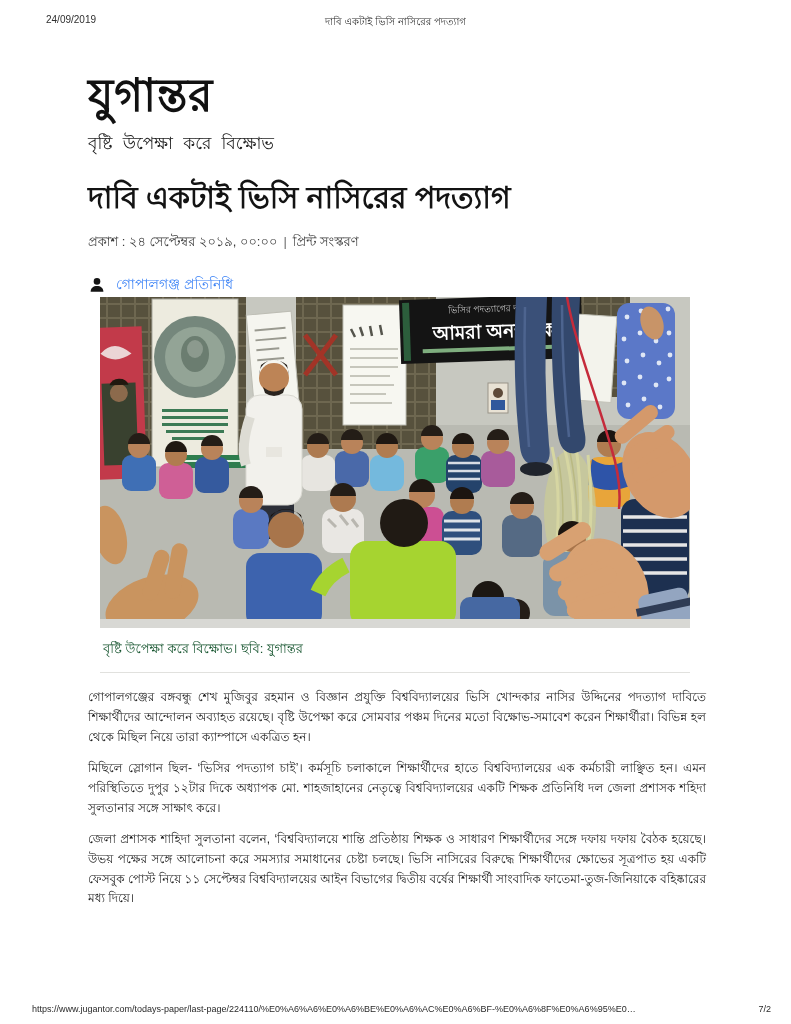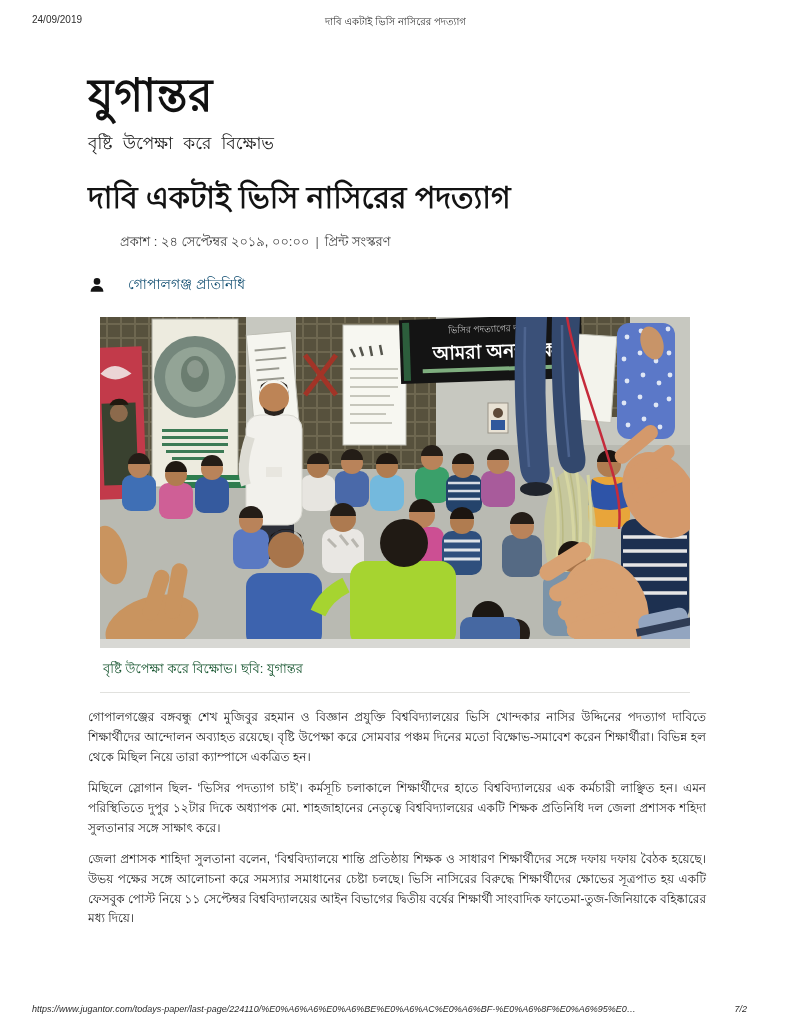--- a/index.html
+++ b/index.html
@@ -6,47 +6,47 @@
   html,body { background:#ffffff; }
   body { font-family:"Liberation Sans","DejaVu Sans",sans-serif; color:#1f1f1f; }
   .page {
     position:relative; width:791px; height:1024px; margin:0 auto;
     background:#ffffff; overflow:hidden;
   }
   .print-header {
     position:absolute; top:14px; left:32px; right:32px; height:16px;
     font-size:10px; color:#2e2e2e;
   }
-  .print-header .ph-date { position:absolute; left:0; top:0; }
+  .print-header .ph-date { position:absolute; left:14px; top:0; }
   .print-header .ph-title { position:absolute; left:0; right:0; top:0; text-align:center; }
   .article { position:absolute; top:70px; left:88px; width:618px; }
   .masthead {
     font-size:44px; font-weight:900; letter-spacing:1px; color:#111;
     transform-origin:left top; transform:scaleY(1.04);
     font-family:"DejaVu Sans","Liberation Sans",sans-serif;
     line-height:1.1; margin-bottom:12px;
   }
   .kicker { font-size:17px; color:#202020; margin-bottom:22px;font-family:Liberation Mono, monospace; }
   .headline { font-size:30px; font-weight:600; color:#131313; line-height:1.2; margin-bottom:16px; }
-  .meta { font-size:13px; color:#3c3c3c; margin-bottom:20px;margin-left:32px; }
+  .meta { font-size:13px; color:#3c3c3c; margin-bottom:20px; }
   .meta .sep { margin:0 6px; color:#6b6b6b; }
-  .byline { display:flex; align-items:center; gap:22px; font-size:14px; font-weight:500; color:#0c4a6e; margin-bottom:20px; }
+  .byline { display:flex; align-items:center; gap:10px; font-size:14px; font-weight:500; color:#3b82f6; }
   .byline .person-ic { width:18px; height:18px; flex:0 0 auto; }
   figure.photo { margin-left:12px; width:590px; }
   figure.photo svg.photo-svg { display:block; width:590px; height:331px; background:#b9bab2; }
   figcaption { font-size:13px; color:#14532d; margin:11px 0 0 3px; }
   .caption-rule { border:none; border-top:1px solid #e1e1de; margin:12px 0 15px 0; width:590px; margin-left:12px; }
   .body-copy p {
     font-size:12px; line-height:1.64; text-align:justify; color:#1d1d1d;
     margin-bottom:12px;
   }
   .print-footer {
-    position:absolute; left:32px; right:44px; bottom:10px;
+    position:absolute; left:32px; right:20px; bottom:10px;
     display:flex; justify-content:space-between; align-items:baseline;
-    font-size:9px; color:#2a2a2a;font-style:italic;
+    font-size:9px; color:#2a2a2a;
   }
   .print-footer .pf-url { max-width:700px; overflow:hidden; white-space:nowrap; }
 </style>
 </head>
 <body>
 
 <div class="page">
 
   <div class="print-header">
     <span class="ph-date">24/09/2019</span>

